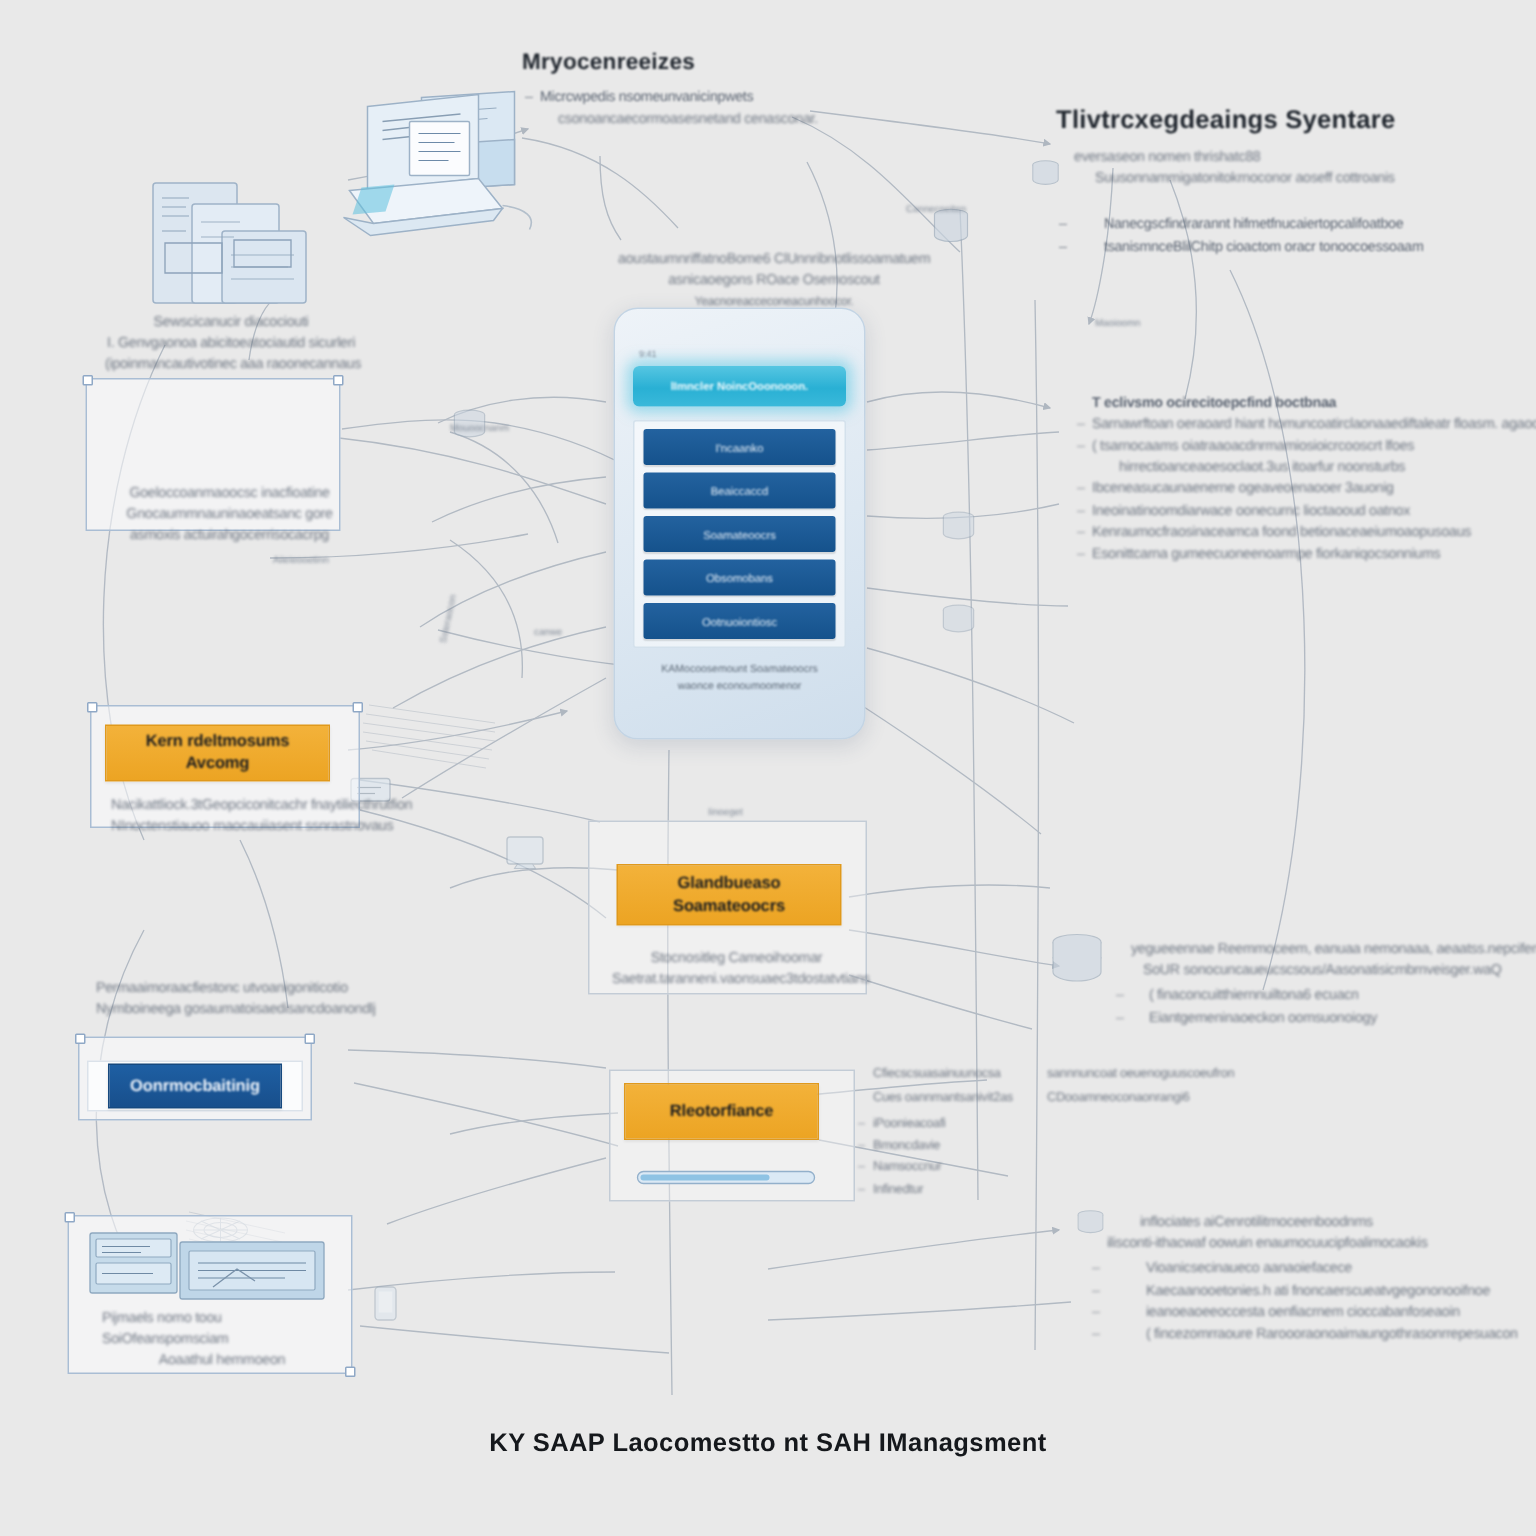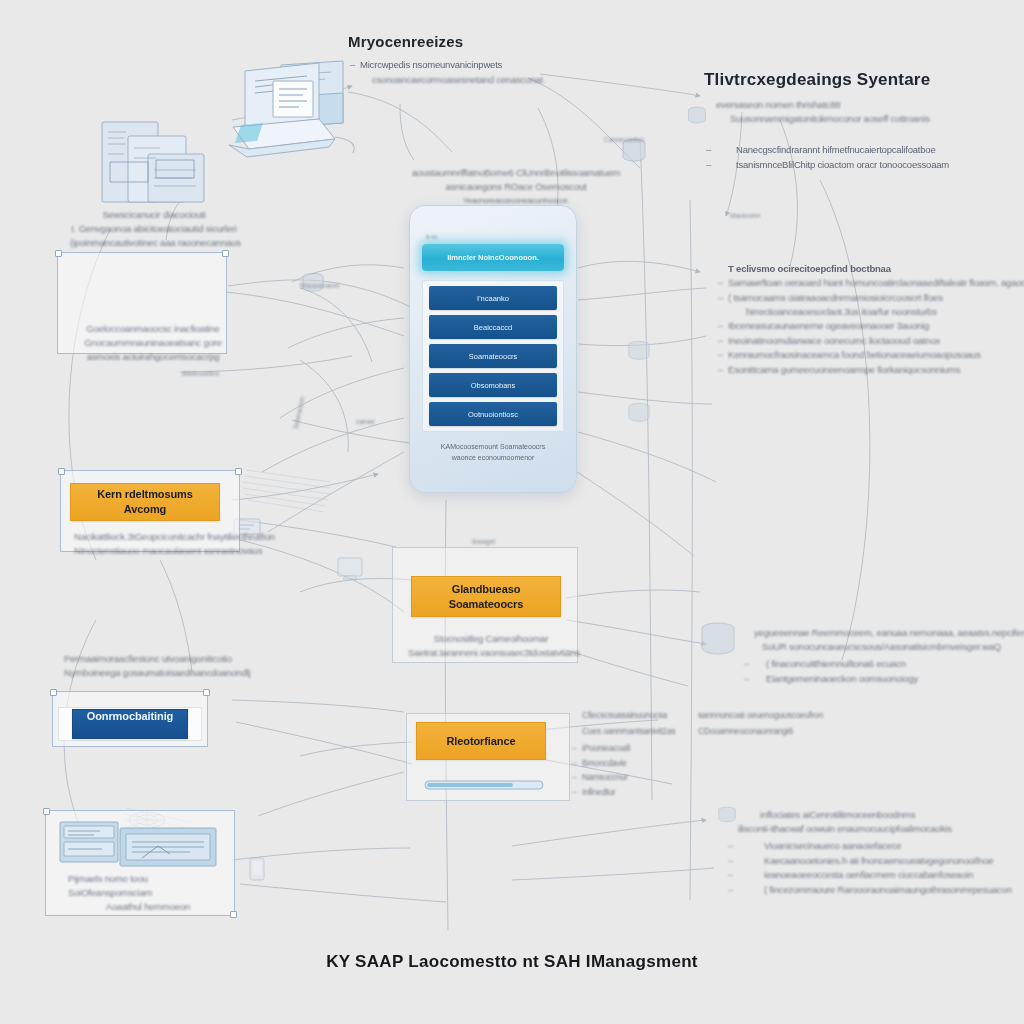--- a/index.html
+++ b/index.html
@@ -68,21 +68,21 @@
     text-align:center;box-sizing:border-box;
     box-shadow:0 1px 2px rgba(0,0,0,.08);
   }
   .card-orange span{
     display:block;font-size:11px;font-weight:bold;color:#1c1d1f;
     filter:blur(0.6px);line-height:15px;letter-spacing:-.1px;
   }
   .card-blue{
     position:absolute;background:linear-gradient(180deg,#1e5fa3 0%,#184f8c 100%);
     border:1px solid #16497f;
-    display:flex;align-items:flex-start;justify-content:center;text-align:center;
+    display:flex;align-items:center;justify-content:center;text-align:center;
     box-sizing:border-box;box-shadow:0 1px 2px rgba(0,0,0,.10);
   }
   .card-blue span{
     font-size:11px;font-weight:bold;color:#eef4fb;filter:blur(0.6px);
     letter-spacing:-.1px;
   }
 
   
   #phone{
     position:absolute;left:409px;top:205px;width:168px;height:288px;

